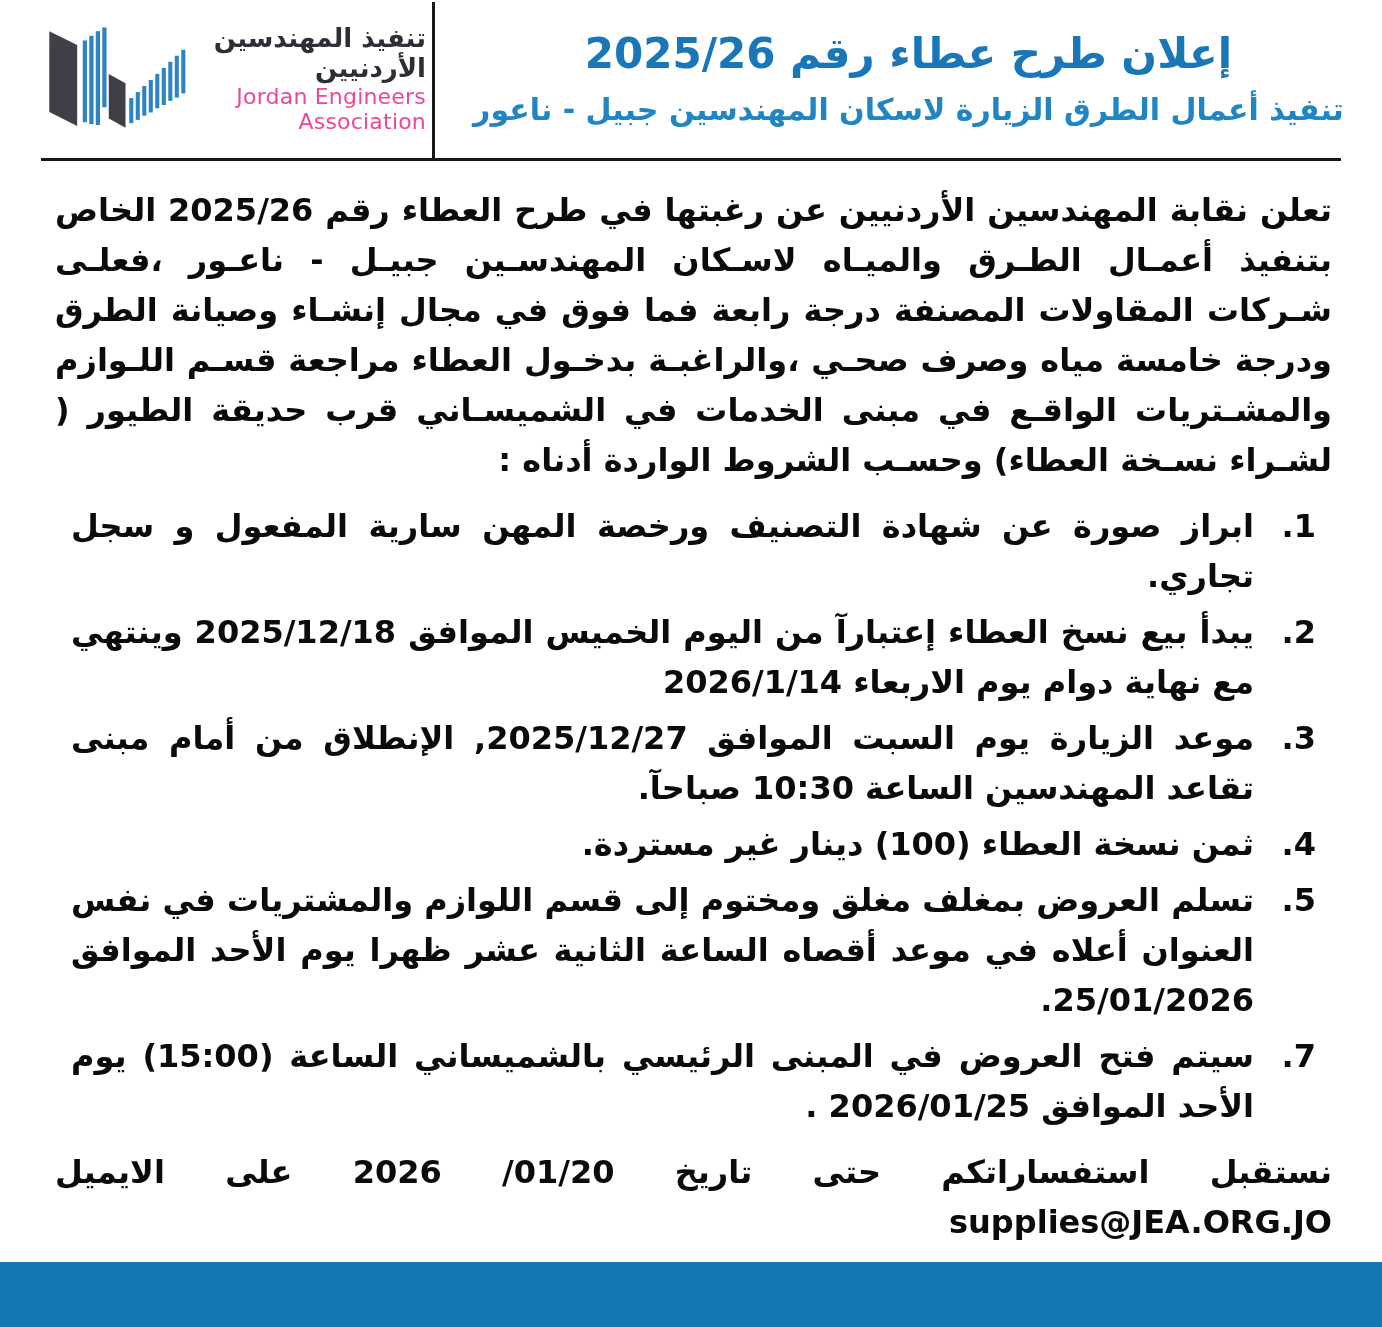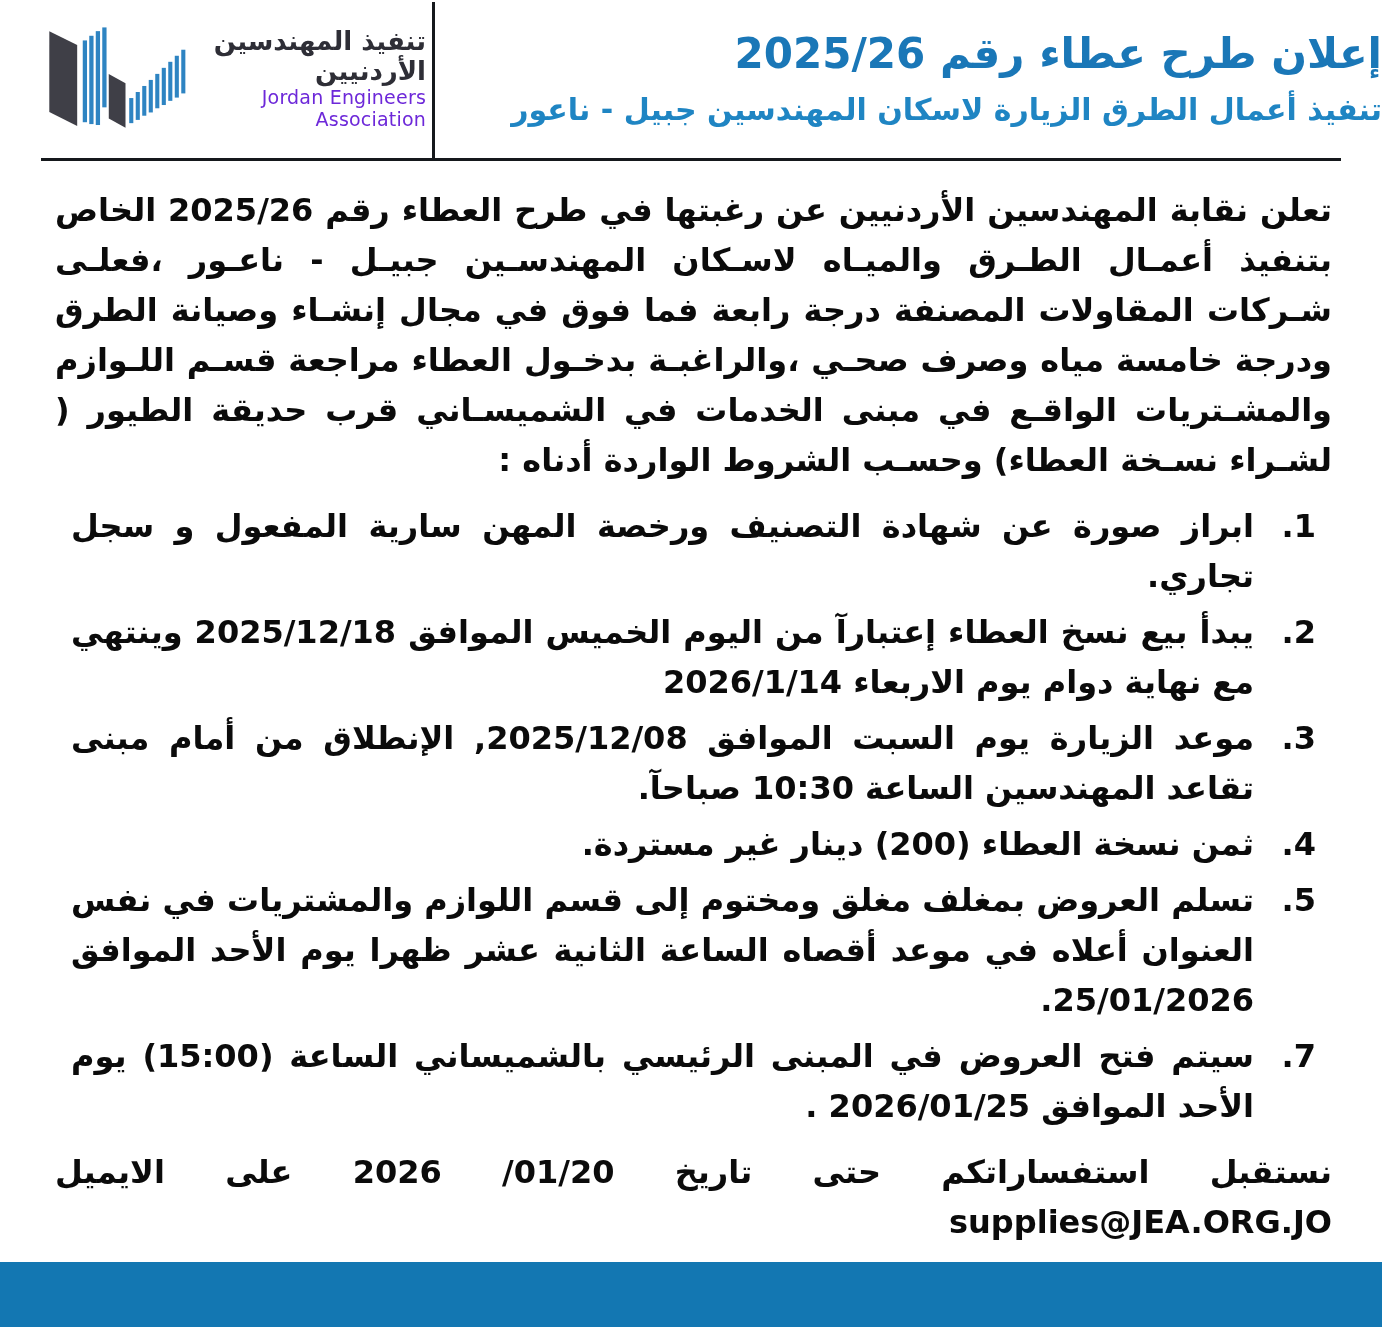--- a/index.html
+++ b/index.html
@@ -23,28 +23,28 @@
     display:flex;
     align-items:center;
     justify-content:flex-end;
     gap:12px;
     padding:8px 6px 8px 40px;
     box-sizing:border-box;
   }
   .logo-svg{width:158px;height:112px;flex:0 0 auto;}
   .logo-text{text-align:right;direction:rtl;line-height:1.15;}
   .logo-ar{font-size:26px;color:#2e2e36;font-weight:700;}
-  .logo-en{font-size:19px;color:#6d28d9;font-weight:400;direction:ltr;letter-spacing:0.2px;}
+  .logo-en{font-size:22px;color:#ec4899;font-weight:400;direction:ltr;letter-spacing:0.2px;}
   .header-divider{
     width:3px;background:#15181c;margin-top:2px;
   }
   .header-right{
     flex:1;
     display:flex;flex-direction:column;justify-content:center;
-    text-align:right;
+    text-align:center;
     direction:rtl;
     padding-bottom:4px;
   }
   .doc-title{font-size:42px;color:#1a77b7;font-weight:700;margin:2px 0 14px 0;}
   .doc-subtitle{font-size:30px;color:#1f85c3;font-weight:700;}
   .rule{height:3px;background:#15181c;margin:0 41px;}
   
   .content{
     direction:rtl;
     padding:24px 50px 0 55px;
@@ -118,22 +118,22 @@
   </header>
 
   <div class="rule"></div>
 
   <main class="content">
     <p class="intro">تعلن نقابة المهندسين الأردنيين عن رغبتها في طرح العطاء رقم 2025/26 الخاص بتنفيذ أعمـال الطـرق والميـاه لاسـكان المهندسـين جبيـل - ناعـور ،فعلـى شـركات المقاولات المصنفة درجة رابعة فما فوق في مجال إنشـاء وصيانة الطرق ودرجة خامسة مياه وصرف صحـي ،والراغبـة بدخـول العطاء مراجعة قسـم اللـوازم والمشـتريات الواقـع في مبنى الخدمات في الشميسـاني قرب حديقة الطيور ( لشـراء نسـخة العطاء) وحسـب الشروط الواردة أدناه :</p>
 
     <ol class="terms">
       <li><span class="num">1.</span><span>ابراز صورة عن شهادة التصنيف ورخصة المهن سارية المفعول و سجل تجاري.</span></li>
       <li><span class="num">2.</span><span>يبدأ بيع نسخ العطاء إعتبارآ من اليوم الخميس الموافق 2025/12/18 وينتهي مع نهاية دوام يوم الاربعاء 2026/1/14</span></li>
-      <li><span class="num">3.</span><span>موعد الزيارة يوم السبت الموافق 2025/12/08, الإنطلاق من أمام مبنى تقاعد المهندسين الساعة 10:30 صباحآ.</span></li>
-      <li><span class="num">4.</span><span>ثمن نسخة العطاء (200) دينار غير مستردة.</span></li>
+      <li><span class="num">3.</span><span>موعد الزيارة يوم السبت الموافق 2025/12/27, الإنطلاق من أمام مبنى تقاعد المهندسين الساعة 10:30 صباحآ.</span></li>
+      <li><span class="num">4.</span><span>ثمن نسخة العطاء (100) دينار غير مستردة.</span></li>
       <li><span class="num">5.</span><span>تسلم العروض بمغلف مغلق ومختوم إلى قسم اللوازم والمشتريات في نفس العنوان أعلاه في موعد أقصاه الساعة الثانية عشر ظهرا يوم الأحد الموافق 25/01/2026.</span></li>
       <li><span class="num">7.</span><span>سيتم فتح العروض في المبنى الرئيسي بالشميساني الساعة (15:00) يوم الأحد الموافق 2026/01/25 .</span></li>
     </ol>
 
     <p class="inquiries">نستقبل استفساراتكم حتى تاريخ 01/20/ 2026 على الايميل supplies@JEA.ORG.JO</p>
 
   </main>
 
   <div class="bottom-bar"></div>
 

